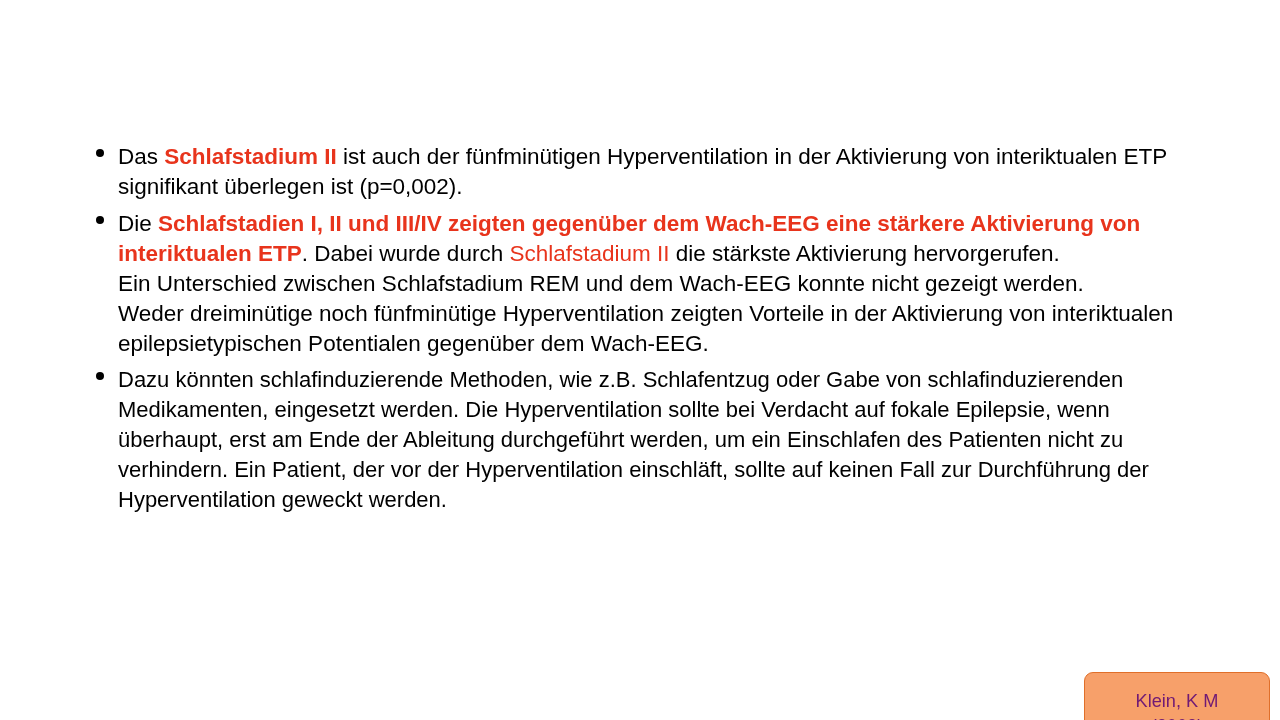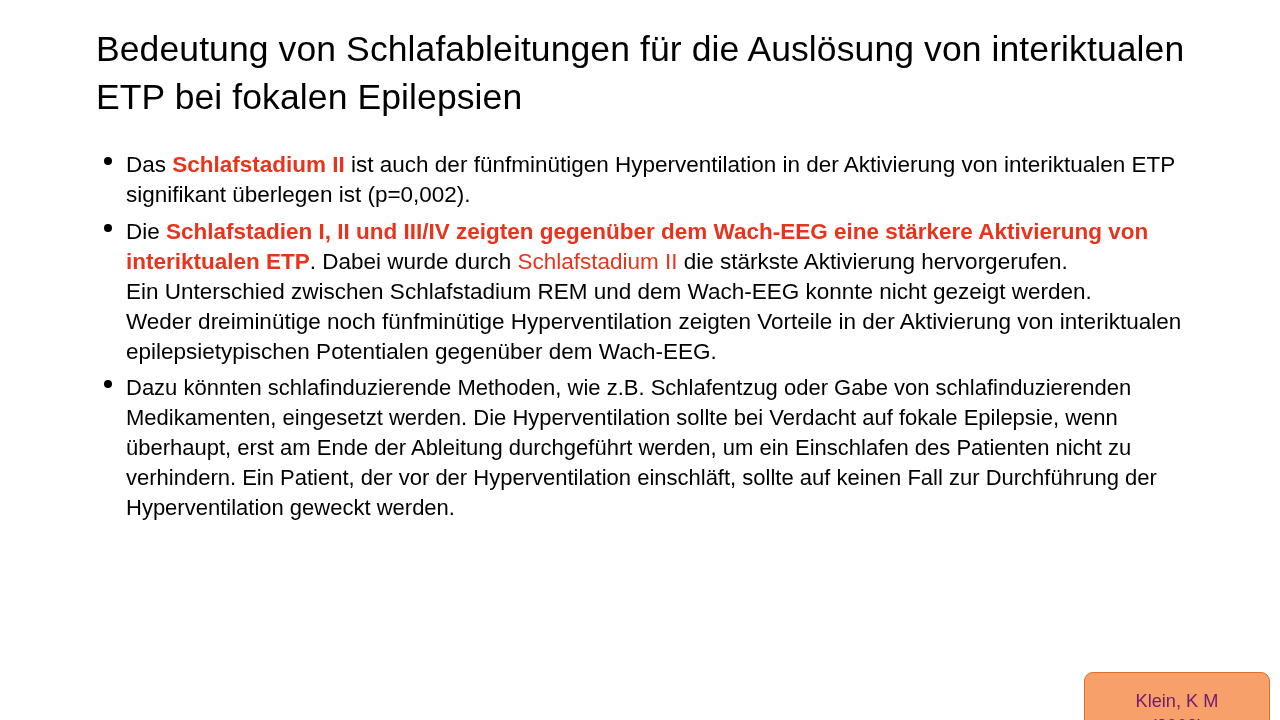--- a/index.html
+++ b/index.html
@@ -36,21 +36,21 @@
 
   .body-area {
     position: absolute;
     left: 88px;
     top: 142px;
     width: 1108px;
   }
 
   ul.bullets {
     list-style: none;
-    margin: 8px;
+    margin: 0;
     padding: 0;
   }
 
   li.bullet {
     position: relative;
     padding-left: 30px;
     margin-bottom: 7px;
   }
 
   li.bullet > .dot {
@@ -103,21 +103,20 @@
     box-sizing: border-box;
     margin-top: 28px;
   }
   .citation-box .line { display: block; }
 </style>
 </head>
 <body>
 
 <div class="slide">
 
-  <div class="slide-title">Bedeutung von Schlafableitungen für die Auslösung von interiktualen ETP bei fokalen  Epilepsien</div>
 
   <div class="body-area">
     <ul class="bullets">
 
       <li class="bullet p-big gap-1">
         <span class="dot"></span>
         <span class="text"><span> Das </span><span class="red-bold">Schlafstadium II</span><span> ist auch der fünfminütigen Hyperventilation in der Aktivierung von interiktualen ETP signifikant überlegen ist (p=0,002).</span></span>
       </li>
 
       <li class="bullet p-big gap-2">

